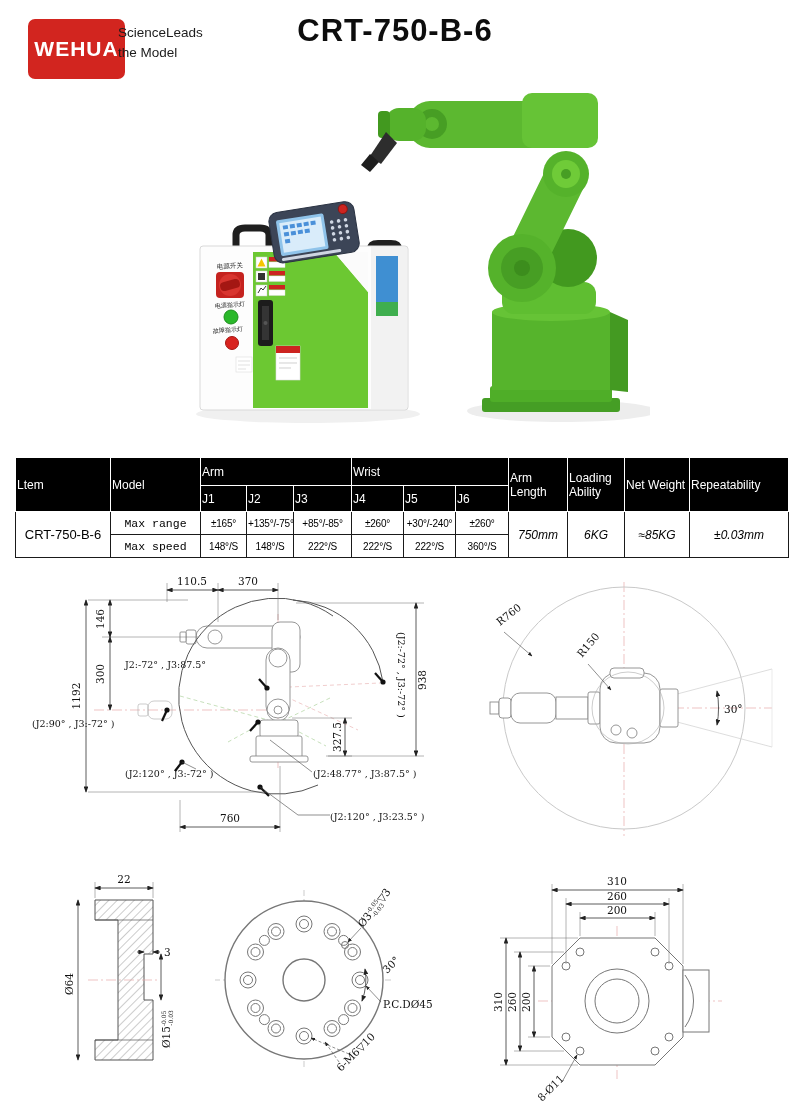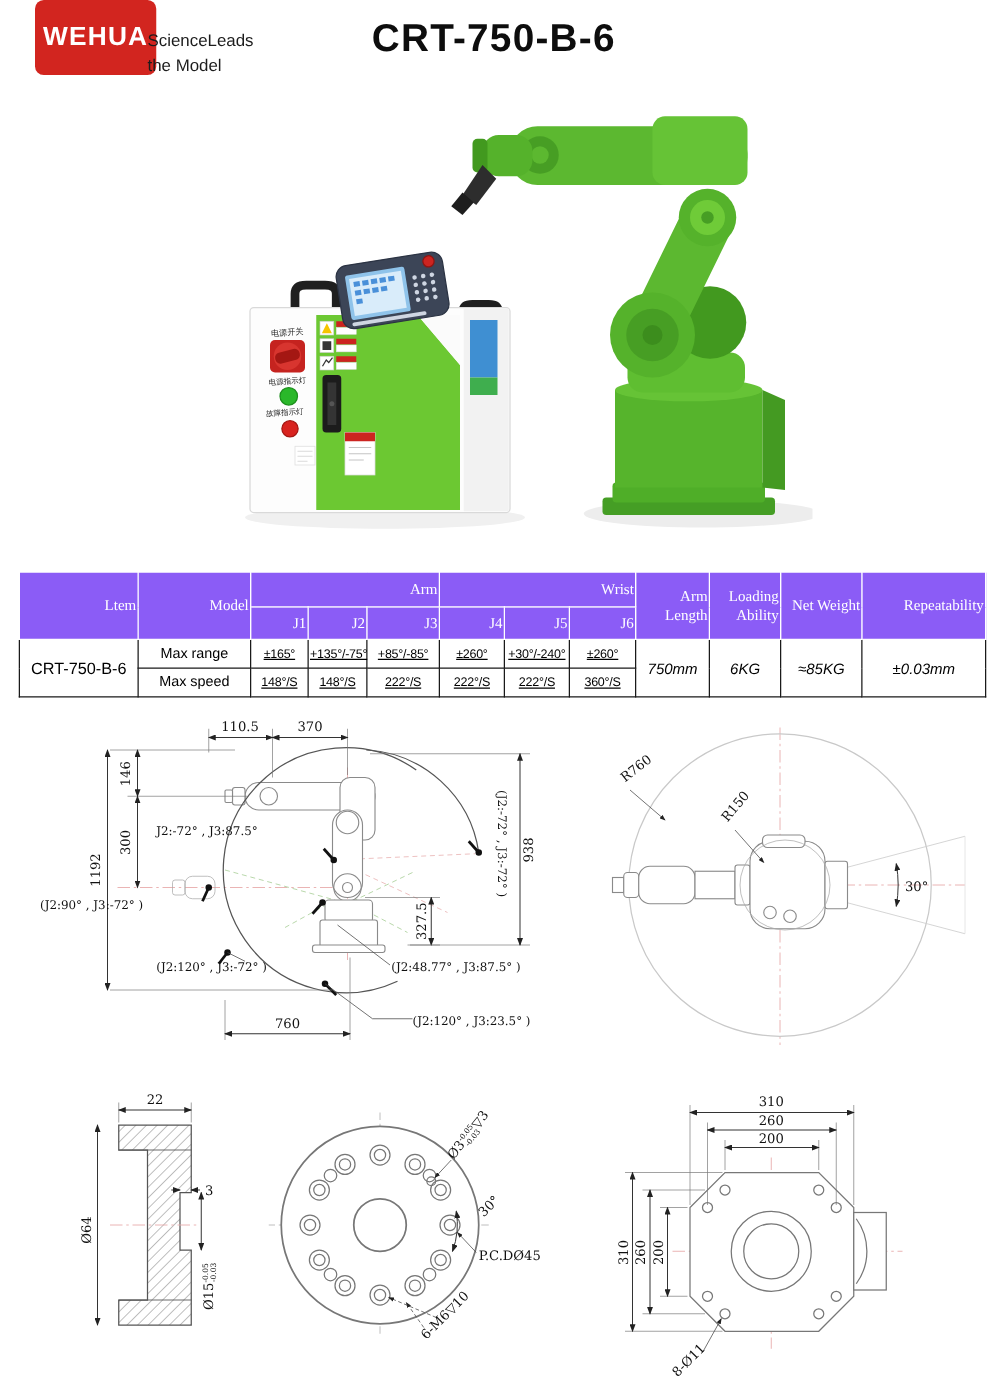--- a/index.html
+++ b/index.html
@@ -1,34 +1,34 @@
 <!DOCTYPE html>
 <html><head>
 <meta charset="utf-8">
 <style>
   html,body{margin:0;padding:0;background:#fff;}
   #page{position:relative;width:790px;height:1117px;background:#fff;overflow:hidden;
         font-family:"Liberation Sans",sans-serif;}
   .abs{position:absolute;}
   
-  #logo{position:absolute;left:28px;top:0;width:97px;height:60px;background:#d2251f;
+  #logo{position:absolute;left:28px;top:19px;width:97px;height:60px;background:#d2251f;
         border-radius:7px;display:flex;align-items:center;justify-content:center;}
   #logo span{color:#fff;font-weight:bold;font-size:21px;letter-spacing:1px;}
   #tagline{position:absolute;left:118px;top:23px;font-size:13.5px;color:#1c1c1c;line-height:20px;}
   #title{position:absolute;left:0;top:13px;width:100%;text-align:center;
          font-size:31px;font-weight:bold;color:#0d0d0d;letter-spacing:1px;}
   
   #spec{position:absolute;left:15px;top:457px;}
   table{border-collapse:collapse;table-layout:fixed;width:773px;}
-  th{background:#8b5cf6;color:#fff;font-weight:normal;font-size:12px;
-     border:1.5px solid #fff;text-align:right;white-space:pre-line;
-     font-family:Liberation Serif, serif;}
+  th{background:#000000;color:#fff;font-weight:normal;font-size:12px;
+     border:1.5px solid #fff;text-align:left;white-space:pre-line;
+     font-family:Liberation Sans, sans-serif;}
   tbody td{border:1px solid #1a1a1a;text-align:center;color:#000;background:#fff;}
-  .lbl{font-family:Liberation Sans, sans-serif;font-size:11.5px;}
-  .vcell{font-size:10px;letter-spacing:-0.2px;text-decoration:underline;}
+  .lbl{font-family:Liberation Mono, monospace;font-size:11.5px;}
+  .vcell{font-size:10px;letter-spacing:-0.2px;}
   .bigv{font-size:12px;font-style:italic;}
   .modelcell{font-size:13px;}
   
   .dt{font-family:"DejaVu Serif",serif;font-size:10.5px;fill:#111;}
   .ann{font-family:"DejaVu Serif",serif;font-size:9.5px;fill:#111;}
   .tol{font-size:6px;}
   .dl{stroke:#333;stroke-width:.8;fill:none;}
   .ext{stroke:#777;stroke-width:.55;fill:none;}
   .env{stroke:#555;stroke-width:1;fill:none;}
   .cad{stroke:#8a8a8a;stroke-width:.9;fill:#fff;}

